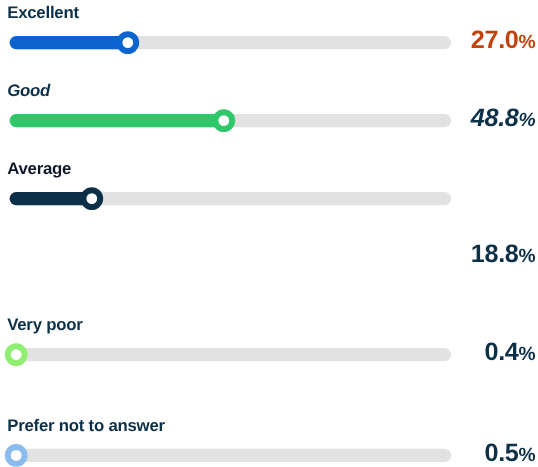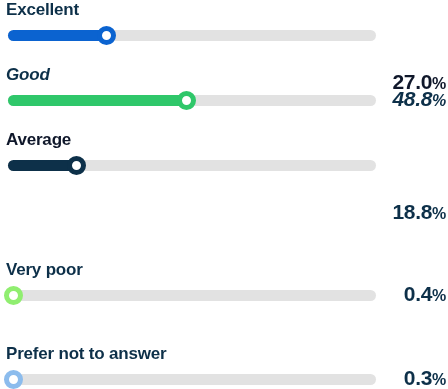--- a/index.html
+++ b/index.html
@@ -22,21 +22,21 @@
   .row {
     position: absolute;
     left: 0;
     width: 448px;
     height: 65px;
   }
   .row-label {
     position: absolute;
     left: 6px;
     top: 0px;
-    font-size: 17px;
+    font-size: 14px;
     font-weight: bold;
     color: #0d3049;
     letter-spacing: -0.2px;
     white-space: nowrap;
     line-height: 20px;
     font-family: "Liberation Sans", sans-serif;
   }
   .slider {
     position: absolute;
     left: 8px;
@@ -93,21 +93,21 @@
 
 <div id="chart">
 
   <div class="row" style="top:0px;">
     <div class="row-label" style="color: rgb(13, 48, 73);">Excellent</div>
     <div class="slider">
       <div class="track-bg" style="background: rgb(226, 226, 226);"></div>
       <div class="track-fill" style="width: 98.624px; background: rgb(11, 99, 208);"></div>
       <div class="handle" style="left: 98.624px; border-color: rgb(11, 99, 208); background: rgb(255, 255, 255);"></div>
     </div>
-    <div class="row-value" style="color: #0f172a; margin-top: 48px;"><span>27.0</span><span class="pct">%</span></div>
+    <div class="row-value" style="color: #c2410c;"><span>27.0</span><span class="pct">%</span></div>
   </div>
 
   <div class="row" style="top:65px;">
     <div class="row-label" style="color: rgb(13, 48, 73); font-style: italic;">Good</div>
     <div class="slider">
       <div class="track-bg" style="background: rgb(226, 226, 226);"></div>
       <div class="track-fill" style="width: 178.112px; background: rgb(47, 199, 106);"></div>
       <div class="handle" style="left: 178.112px; border-color: rgb(47, 199, 106); background: rgb(255, 255, 255);"></div>
     </div>
     <div class="row-value" style="color: rgb(13, 48, 73); font-style: italic;"><span>48.8</span><span class="pct">%</span></div>
@@ -134,16 +134,16 @@
     <div class="row-value" style="color: rgb(13, 48, 73);"><span>0.4</span><span class="pct">%</span></div>
   </div>
 
   <div class="row" style="top:344px;">
     <div class="row-label" style="color: rgb(13, 48, 73);">Prefer not to answer</div>
     <div class="slider">
       <div class="track-bg" style="background: rgb(226, 226, 226);"></div>
       <div class="track-fill" style="width: 5.152px; background: rgb(140, 188, 237);"></div>
       <div class="handle" style="left: 5.152px; border-color: rgb(140, 188, 237); background: rgb(255, 255, 255);"></div>
     </div>
-    <div class="row-value" style="color: rgb(13, 48, 73);"><span>0.3</span><span class="pct">%</span></div>
+    <div class="row-value" style="color: rgb(13, 48, 73);"><span>0.5</span><span class="pct">%</span></div>
   </div>
 
 </div>
 
 </body></html>

